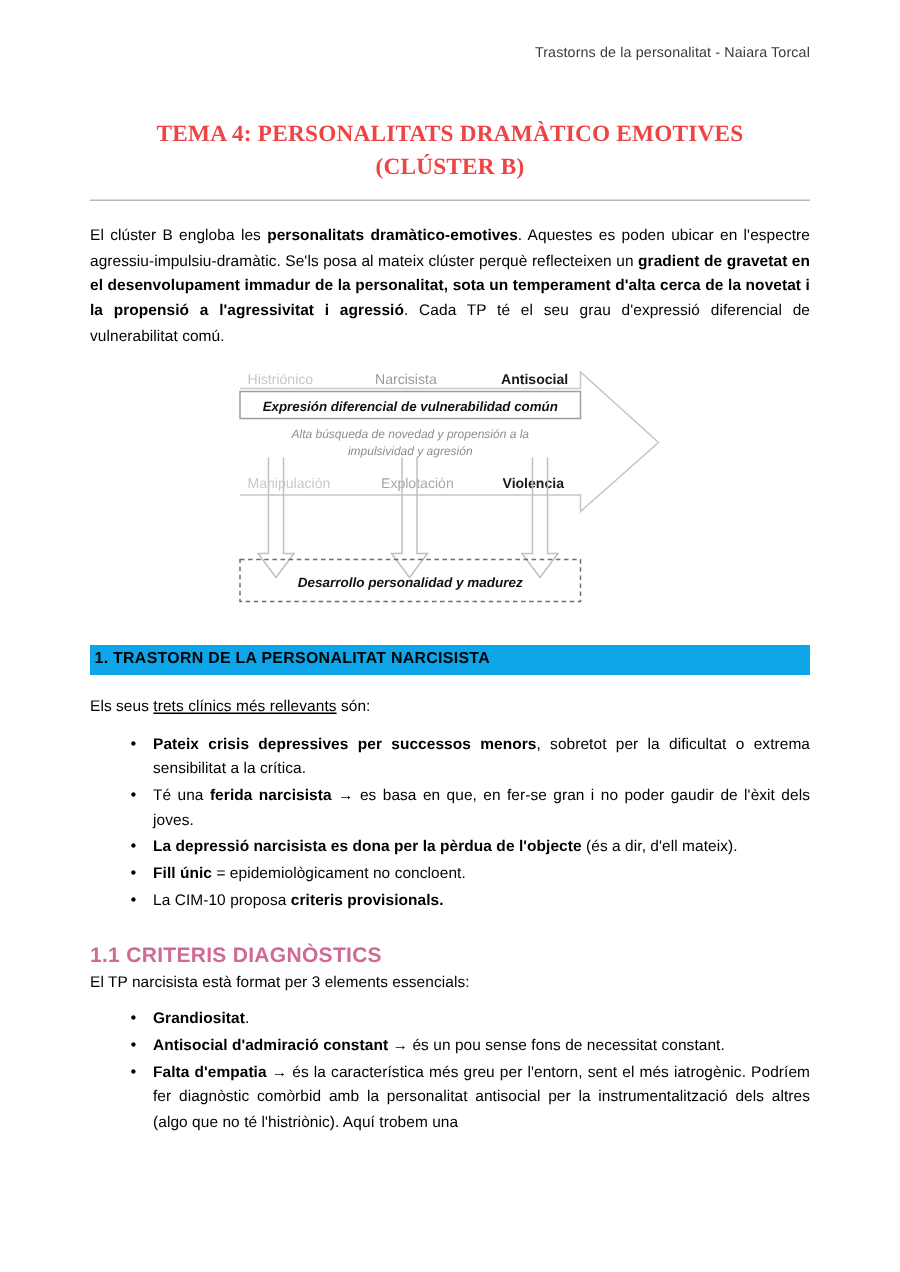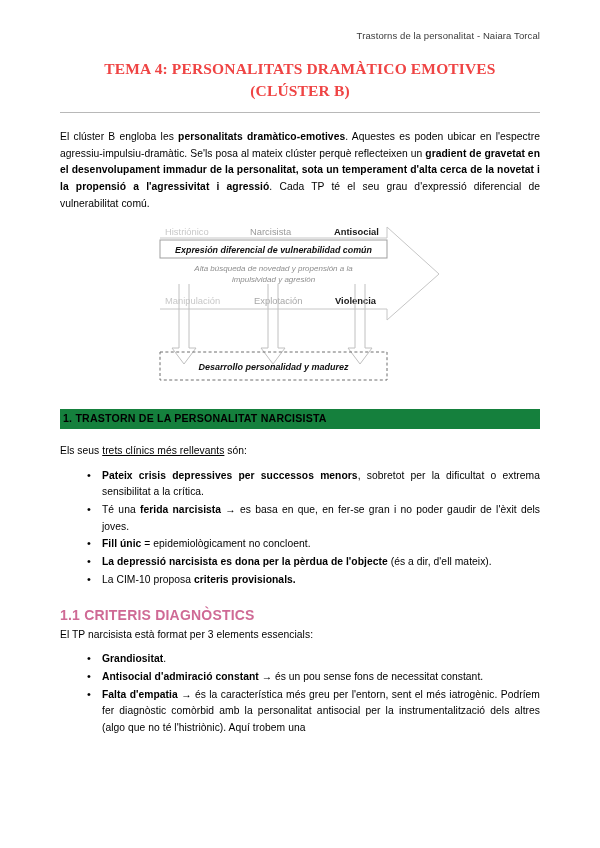--- a/index.html
+++ b/index.html
@@ -23,21 +23,21 @@
     padding: 30px 60px 0 60px;
     position: relative;
   }
 
   
   .doc-header {
     text-align: right;
     font-size: 9.5px;
     color: #3a3a3a;
     letter-spacing: .1px;
-    margin-bottom: 16px;
+    margin-bottom: 37px;
     height: 12px;
   }
 
   
   .doc-title {
     text-align: center;
     font-family: "Liberation Serif", serif;
     font-weight: bold;
     font-size: 15.5px;
     color: #ef4444;
@@ -71,21 +71,21 @@
     display: flex;
     justify-content: center;
   }
   .diagram { display: block; }
 
   
   h2.section-heading {
     font-size: 10.6px;
     font-weight: bold;
     color: #000000;
-    background: #15803d;
+    background: #0ea5e9;
     margin: 18px 0 14px 0;
     padding: 3px 2px 3px 3px;
     letter-spacing: .2px;
     line-height: 1.3;
   }
   h3.sub-heading {
     font-size: 14px;
     font-weight: bold;
     color: #cf6a95;
     margin: 18px 0 2px 0;
@@ -164,23 +164,23 @@
   <h2 class="section-heading">1. TRASTORN DE LA PERSONALITAT NARCISISTA</h2>
 
   <p class="body-text"><span>Els seus </span><span class="u">trets clínics més rellevants</span><span> són:</span></p>
 
   <ul class="bullets">
 
     <li><span class="b">Pateix crisis depressives per successos menors</span><span>, sobretot per la dificultat o extrema sensibilitat a la crítica.</span></li>
 
     <li><span>Té una </span><span class="b">ferida narcisista</span><span> → es basa en que, en fer-se gran i no poder gaudir de l'èxit dels joves.</span></li>
 
+    <li><span class="b">La depressió narcisista es dona per la pèrdua de l'objecte</span><span> (és a dir, d'ell mateix).</span></li>
+
     <li><span class="b">Fill únic</span><span> = epidemiològicament no concloent.</span></li>
-
-    <li><span class="b">La depressió narcisista es dona per la pèrdua de l'objecte</span><span> (és a dir, d'ell mateix).</span></li>
 
     <li><span>La CIM-10 proposa </span><span class="b">criteris provisionals.</span><span></span></li>
 
   </ul>
 
   <h3 class="sub-heading">1.1 CRITERIS DIAGNÒSTICS</h3>
 
   <p class="body-text">El TP narcisista està format per 3 elements essencials:</p>
 
   <ul class="bullets">

